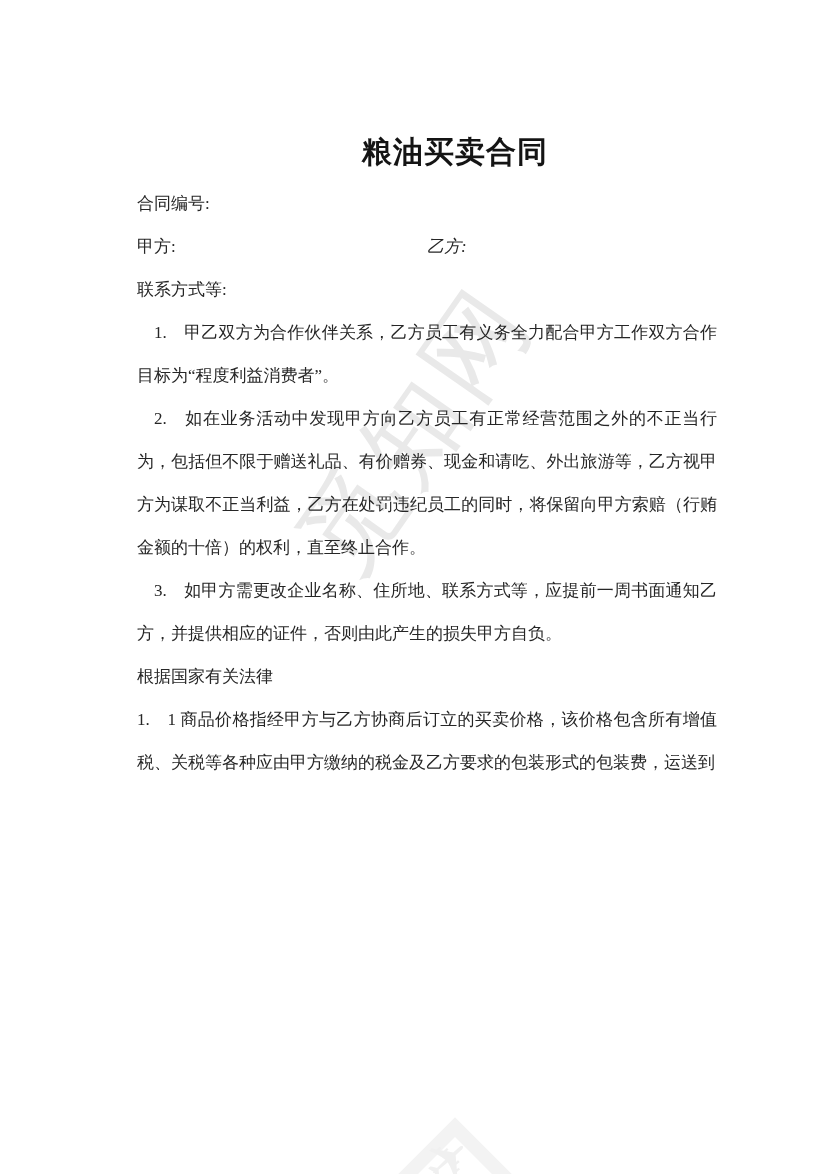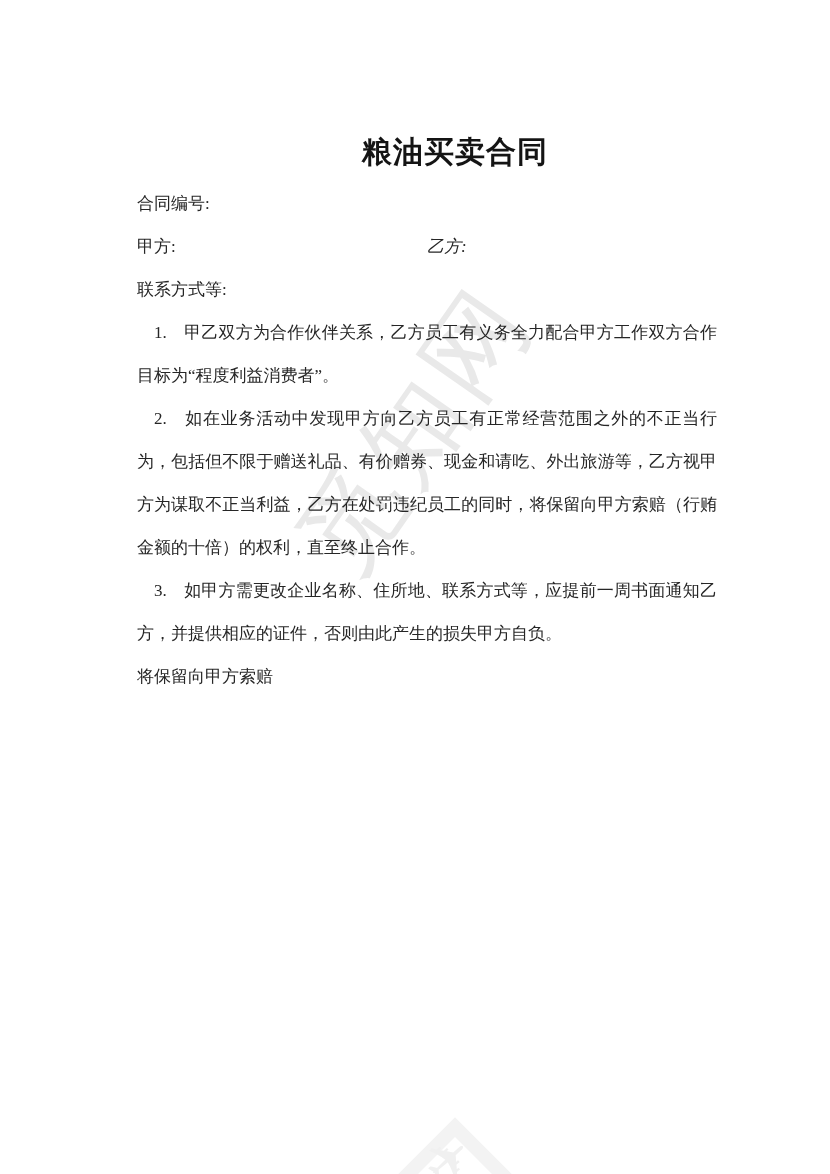--- a/index.html
+++ b/index.html
@@ -102,17 +102,18 @@
 
     <p class="meta">联系方式等:</p>
 
     <p class="body-par indent-1">1.　甲乙双方为合作伙伴关系，乙方员工有义务全力配合甲方工作双方合作目标为“程度利益消费者”。</p>
 
     <p class="body-par indent-1">2.　如在业务活动中发现甲方向乙方员工有正常经营范围之外的不正当行为，包括但不限于赠送礼品、有价赠券、现金和请吃、外出旅游等，乙方视甲方为谋取不正当利益，乙方在处罚违纪员工的同时，将保留向甲方索赔（行贿金额的十倍）的权利，直至终止合作。</p>
 
     <p class="body-par indent-1">3.　如甲方需更改企业名称、住所地、联系方式等，应提前一周书面通知乙方，并提供相应的证件，否则由此产生的损失甲方自负。</p>
 
 
-    <p class="body-par">将保留向甲方索赔</p>
+    <p class="body-par">根据国家有关法律</p>
 
+    <p class="body-par">1.　1 商品价格指经甲方与乙方协商后订立的买卖价格，该价格包含所有增值税、关税等各种应由甲方缴纳的税金及乙方要求的包装形式的包装费，运送到</p>
 
   </div>
 </div>
 
 </body></html>

